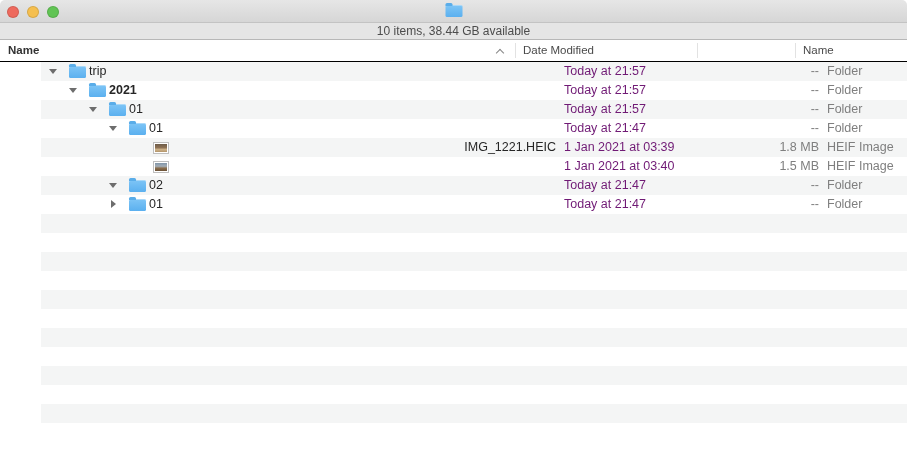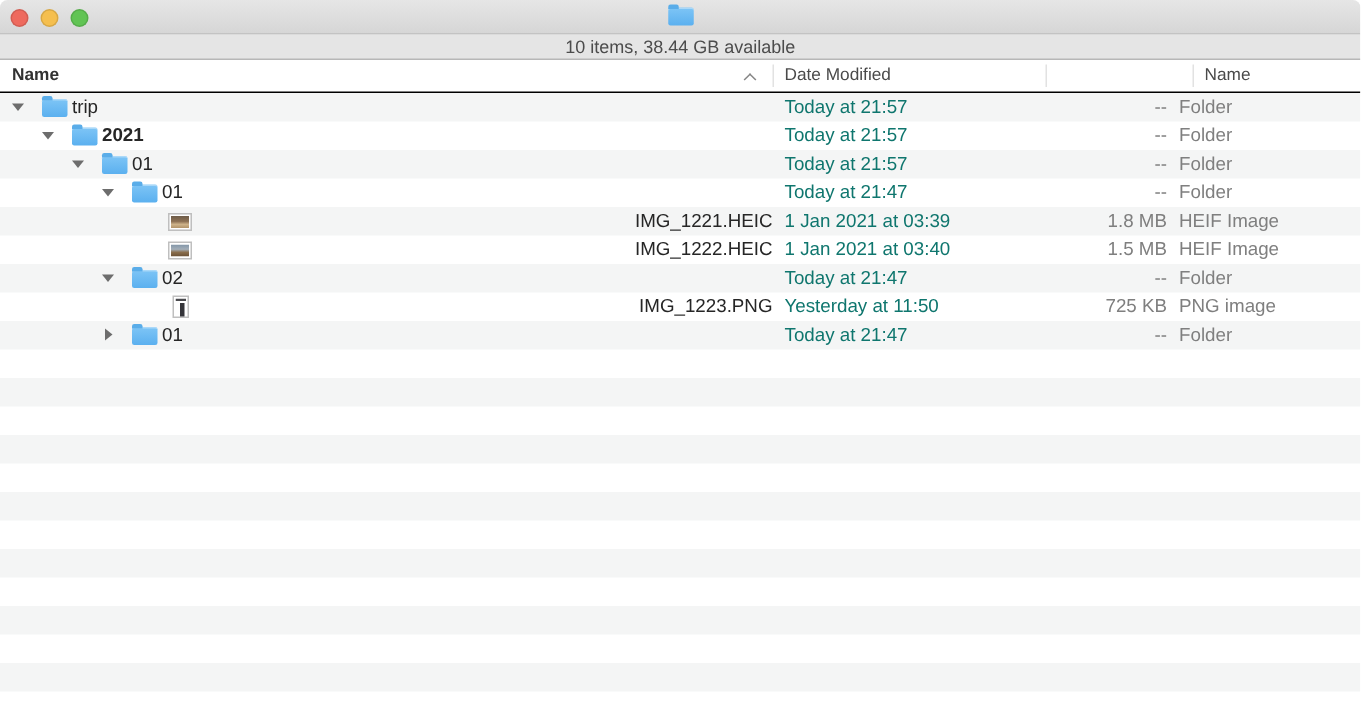--- a/index.html
+++ b/index.html
@@ -56,25 +56,25 @@
   .sort-caret {
     position:absolute; left:497px; top:10px; width:6px; height:6px;
     border-top:1.5px solid #868686; border-right:1.5px solid #868686;
     transform:rotate(-45deg);
   }
   .hdiv { position:absolute; top:3px; bottom:3px; width:1px; background:#e2e2e2; }
   .hdiv1 { left:515px; } .hdiv2 { left:697px; } .hdiv3 { left:795px; }
 
   
   .rows { position:relative; }
-  .row { position:relative; height:19px; font-size:12.5px; }
+  .row { position:relative; height:19px; font-size:12.5px;margin-left:41px; }
   .row:nth-child(odd) { background:#f4f5f5; }
   .cell { position:absolute; top:0; height:19px; line-height:19px; white-space:nowrap; }
   .c-name { left:0; width:515px; display:flex; align-items:center; color:#262626; }
-  .c-date { left:523px; color:#0f766e; }
+  .c-date { left:523px; color:#701a75; }
   .c-size { left:697px; width:81px; text-align:right; color:#7f7f7f; }
   .c-kind { left:786px; color:#7f7f7f;text-align:right; }
 
   .depth-0 .c-name { padding-left:8px; }
   .depth-1 .c-name { padding-left:28px;font-weight:bold; }
   .depth-2 .c-name { padding-left:48px; }
   .depth-3 .c-name { padding-left:68px; }
   .file-row .c-name { padding-left:111px;justify-content:space-between; }
 
   .tri { width:9px; height:9px; margin-right:11px; position:relative; flex:none; }
@@ -183,50 +183,38 @@
       <div class="cell c-date">1 Jan 2021 at 03:39</div>
       <div class="cell c-size">1.8 MB</div>
       <div class="cell c-kind">HEIF Image</div>
     </div>
 
     <div class="row file-row">
       <div class="cell c-name">
         <span class="thumb-slot">
             <span class="thumb land ph-1222"></span>
           </span>
-        <span class="label">IMG_1222.HEIC</span>
       </div>
       <div class="cell c-date">1 Jan 2021 at 03:40</div>
       <div class="cell c-size">1.5 MB</div>
       <div class="cell c-kind">HEIF Image</div>
     </div>
 
 
     <div class="row depth-3">
       <div class="cell c-name">
         <span class="tri down"></span>
         <span class="folder-glyph"></span>
         <span class="label">02</span>
       </div>
       <div class="cell c-date">Today at 21:47</div>
       <div class="cell c-size">--</div>
       <div class="cell c-kind">Folder</div>
     </div>
 
-    <div class="row file-row">
-      <div class="cell c-name">
-        <span class="thumb-slot">
-            <span class="thumb port ph-1223"></span>
-          </span>
-        <span class="label">IMG_1223.PNG</span>
-      </div>
-      <div class="cell c-date">Yesterday at 11:50</div>
-      <div class="cell c-size">725 KB</div>
-      <div class="cell c-kind">PNG image</div>
-    </div>
 
     <div class="row depth-3">
       <div class="cell c-name">
         <span class="tri right"></span>
         <span class="folder-glyph"></span>
         <span class="label">01</span>
       </div>
       <div class="cell c-date">Today at 21:47</div>
       <div class="cell c-size">--</div>
       <div class="cell c-kind">Folder</div>

